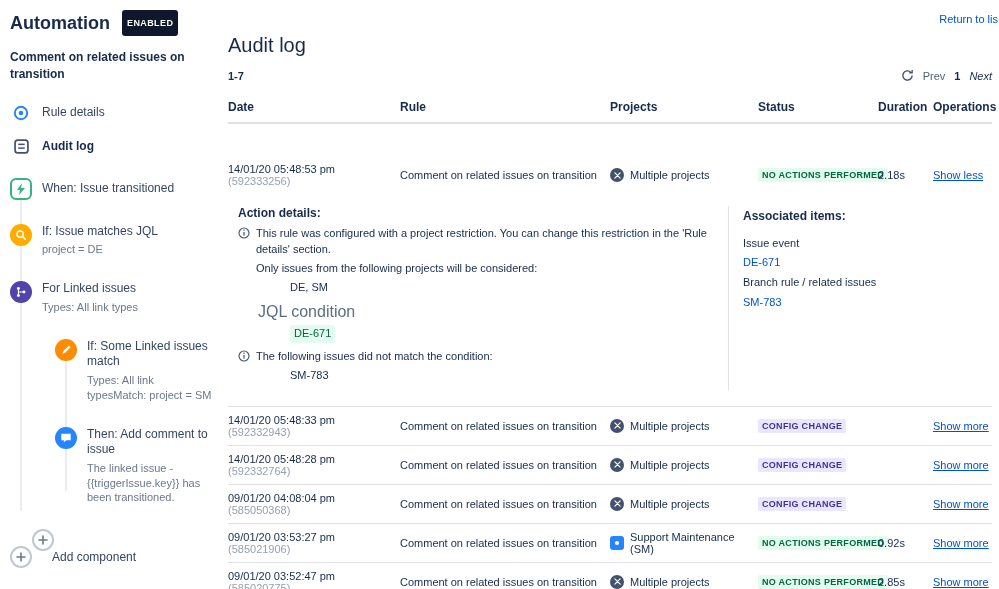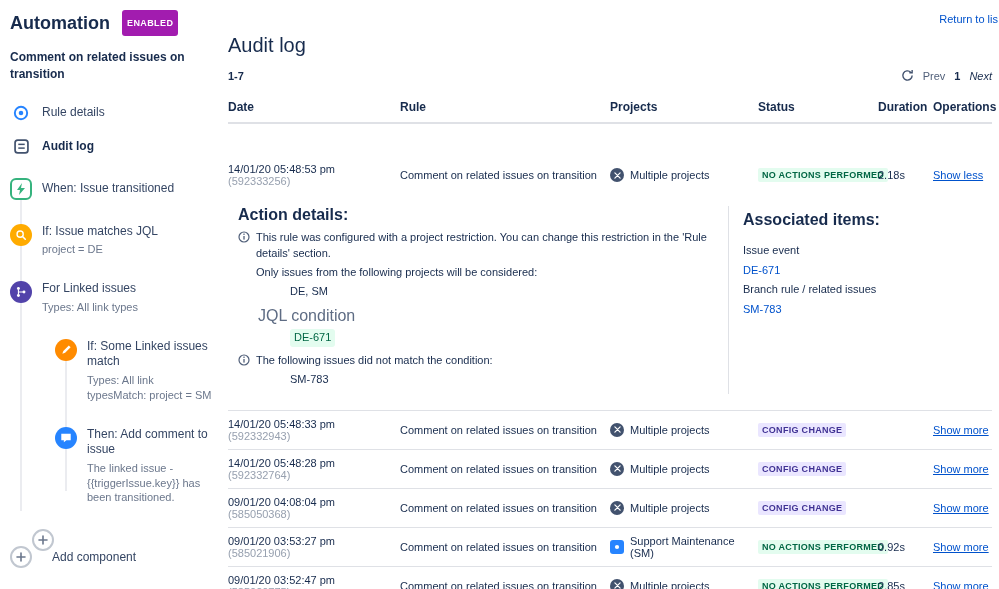--- a/index.html
+++ b/index.html
@@ -11,21 +11,21 @@
   }
   a { text-decoration:none; }
 
   
   .return-link{position:absolute;top:13px;right:1px;font-size:11px;color:#0052CC;white-space:nowrap;cursor:pointer;}
 
   
   .sidebar{position:absolute;left:0;top:0;width:222px;height:589px;padding:10px;}
   .title-row{display:flex;align-items:center;gap:12px;}
   .app-title{font-size:18px;font-weight:700;color:#172B4D;}
-  .enabled-badge{background:#a21caf;color:#fff;font-size:9px;font-weight:700;padding:8px 5px;border-radius:3px;letter-spacing:.4px;}
+  .enabled-badge{background:#0f172a;color:#fff;font-size:9px;font-weight:700;padding:8px 5px;border-radius:3px;letter-spacing:.4px;}
   .rule-name{margin-top:13px;font-size:12px;font-weight:700;line-height:1.45;max-width:180px;}
   .nav{margin-top:18px;}
   .side-item{display:flex;align-items:flex-start;gap:10px;cursor:pointer;position:relative;}
   .nav .side-item{margin-bottom:12px;align-items:center;}
   .side-item .label{font-size:12px;color:#344563;line-height:1.3;padding-top:3px;}
   .nav .side-item .label{padding-top:0;}
   .side-item.selected .label{font-weight:700;color:#172B4D;}
   .sub{font-size:11px;color:#6B778C;margin-top:3px;line-height:1.35;max-width:132px;}
   .components{margin-top:20px;position:relative;}
   .components>.vline{position:absolute;left:10px;top:6px;bottom:40px;width:2px;background:#EBECF0;}
@@ -63,21 +63,21 @@
   .proj-icon.sm{border-radius:3px;background:#2684FF;}
   .badge{display:inline-block;font-size:9px;font-weight:700;padding:2px 4px;border-radius:2px;letter-spacing:.3px;white-space:nowrap;}
   .badge.success{background:#E3FCEF;color:#006644;}
   .badge.config{background:#EAE6FF;color:#403294;}
   .op-link{color:#0052CC;font-size:11px;text-decoration:underline;cursor:pointer;}
 
   
   .detail{display:flex;border-bottom:1px solid #DFE1E6;padding:12px 0 16px;font-size:11px;}
   .d-left{flex:1;padding:0 14px 0 10px;}
   .d-right{width:264px;border-left:1px solid #DFE1E6;padding-left:14px;line-height:1.8;}
-  .d-heading{font-weight:700;font-size:16px;margin-bottom:6px;}
+  .d-heading{font-weight:700;font-size:12px;margin-bottom:6px;}
   .d-line{display:flex;gap:6px;margin-bottom:3px;line-height:1.45;align-items:flex-start;}
   .d-line svg{flex:0 0 auto;margin-top:1px;}
   .ind1{padding-left:18px;}
   .ind2{padding-left:52px;margin-bottom:6px;}
   .d-subhead{color:#5E6C84;font-size:16px;margin:7px 14px 4px;padding-left:6px;}
   .issue-badge{background:#E3FCEF;color:#006644;padding:1px 4px;border-radius:3px;font-size:11px;}
   .d-right .link{display:block;}
   .link{color:#0052CC;cursor:pointer;}
 </style>
 </head>

